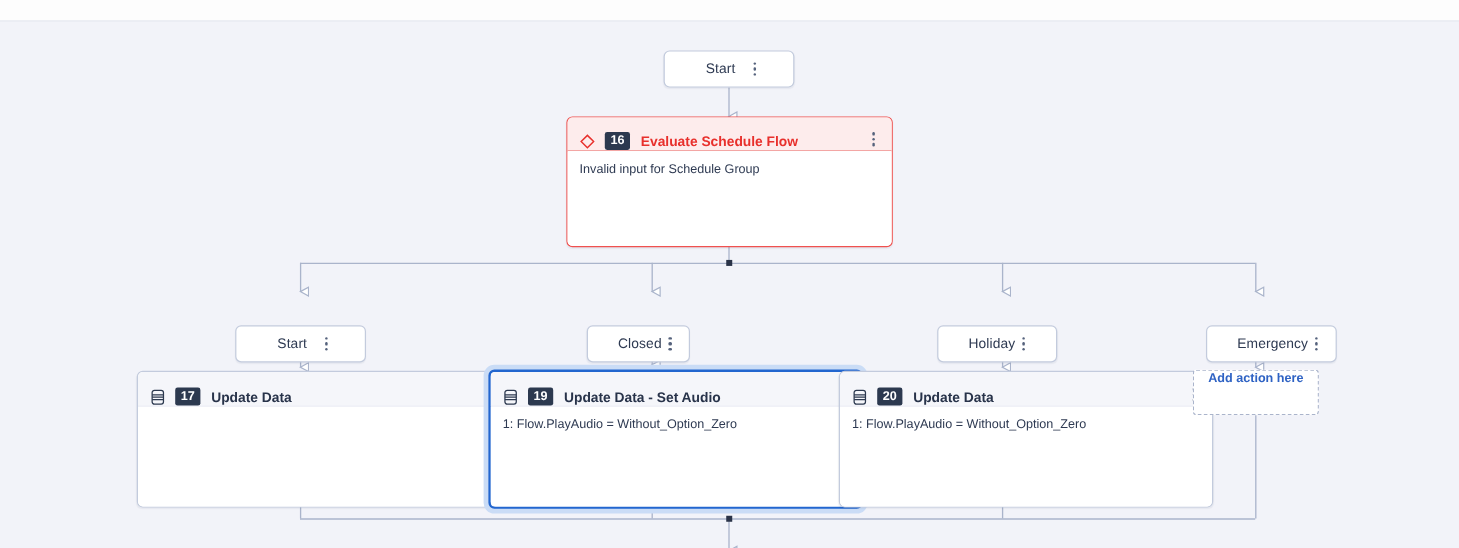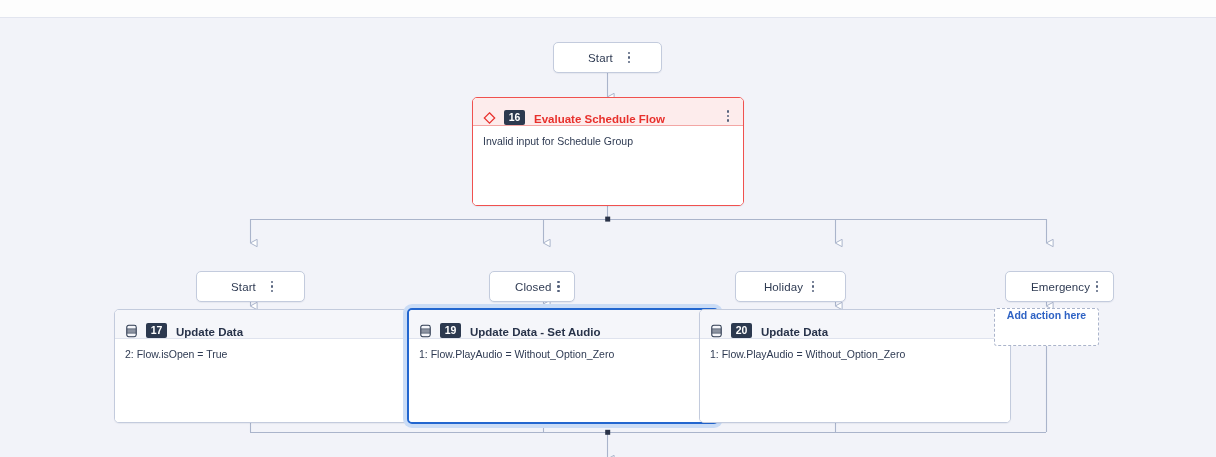--- a/index.html
+++ b/index.html
@@ -262,21 +262,21 @@
 
   <div class="node pill" style="left:489px; top:252px; width:86px;">
     <span class="pill-label">Closed</span>
     <span class="kebab">
       <i></i>
         <i></i>
         <i></i>
     </span>
   </div>
 
-  <div class="node pill" style="left:735px; top:252px; width:111px;">
+  <div class="node pill" style="left:781px; top:252px; width:100px;">
     <span class="pill-label">Holiday</span>
     <span class="kebab">
       <i></i>
         <i></i>
         <i></i>
     </span>
   </div>
 
   <div class="node pill" style="left:992px; top:252px; width:109px;margin-left:13px;">
     <span class="pill-label">Emergency</span>
@@ -299,21 +299,20 @@
       </svg>
       <span class="badge">17</span>
       <span class="card-title">Update Data</span>
       <span class="kebab">
         <i></i>
           <i></i>
           <i></i>
       </span>
     </div>
     <div class="card-body" style="min-height:66px;">
-      <div class="row">2: Flow.isOpen = True</div>
     </div>
   </div>
 
   <div class="node card selected" style="left:407px; top:289px;">
     <div class="card-head">
       <svg class="db-icon" viewBox="0 0 14 16" width="13" height="14">
         <g fill="none" stroke="#2c394f" stroke-width="1.2">
           <rect x="1.6" y="1.4" width="10.8" height="13.2" rx="2.2"></rect>
           <path d="M1.6,5.8 L12.4,5.8"></path>
           <path d="M1.6,8 L12.4,8"></path>

